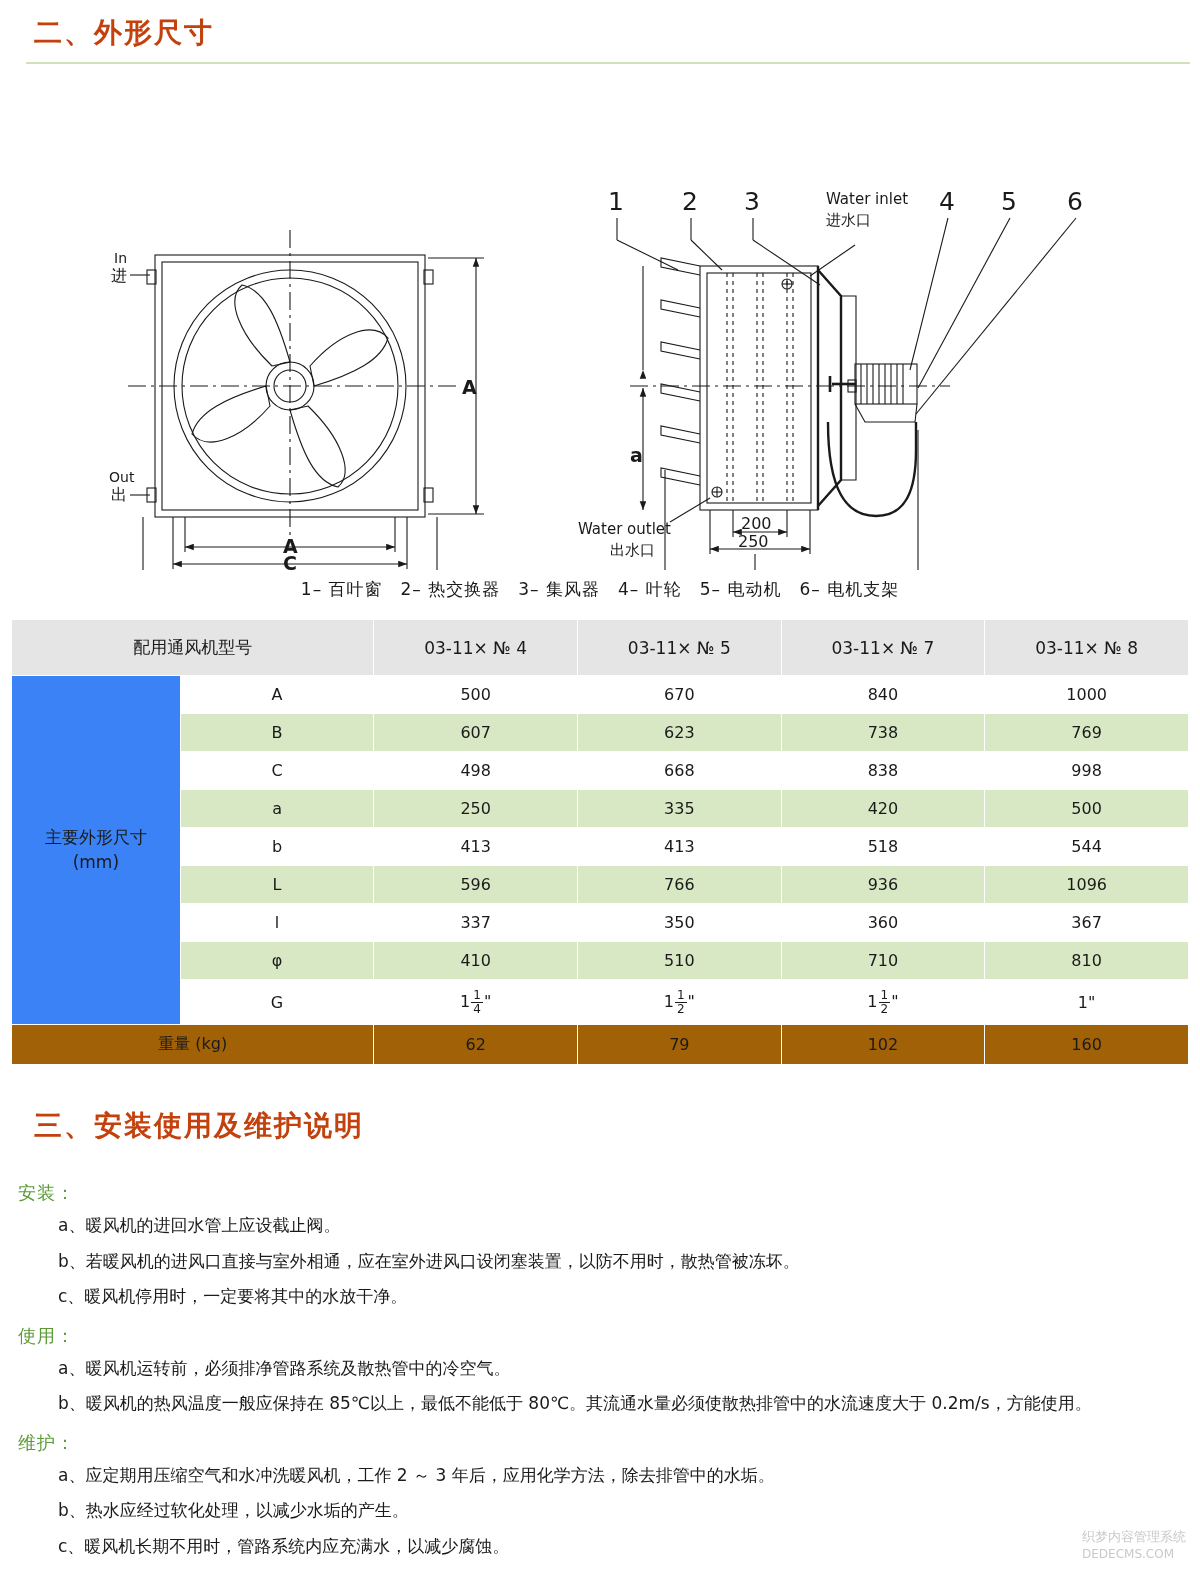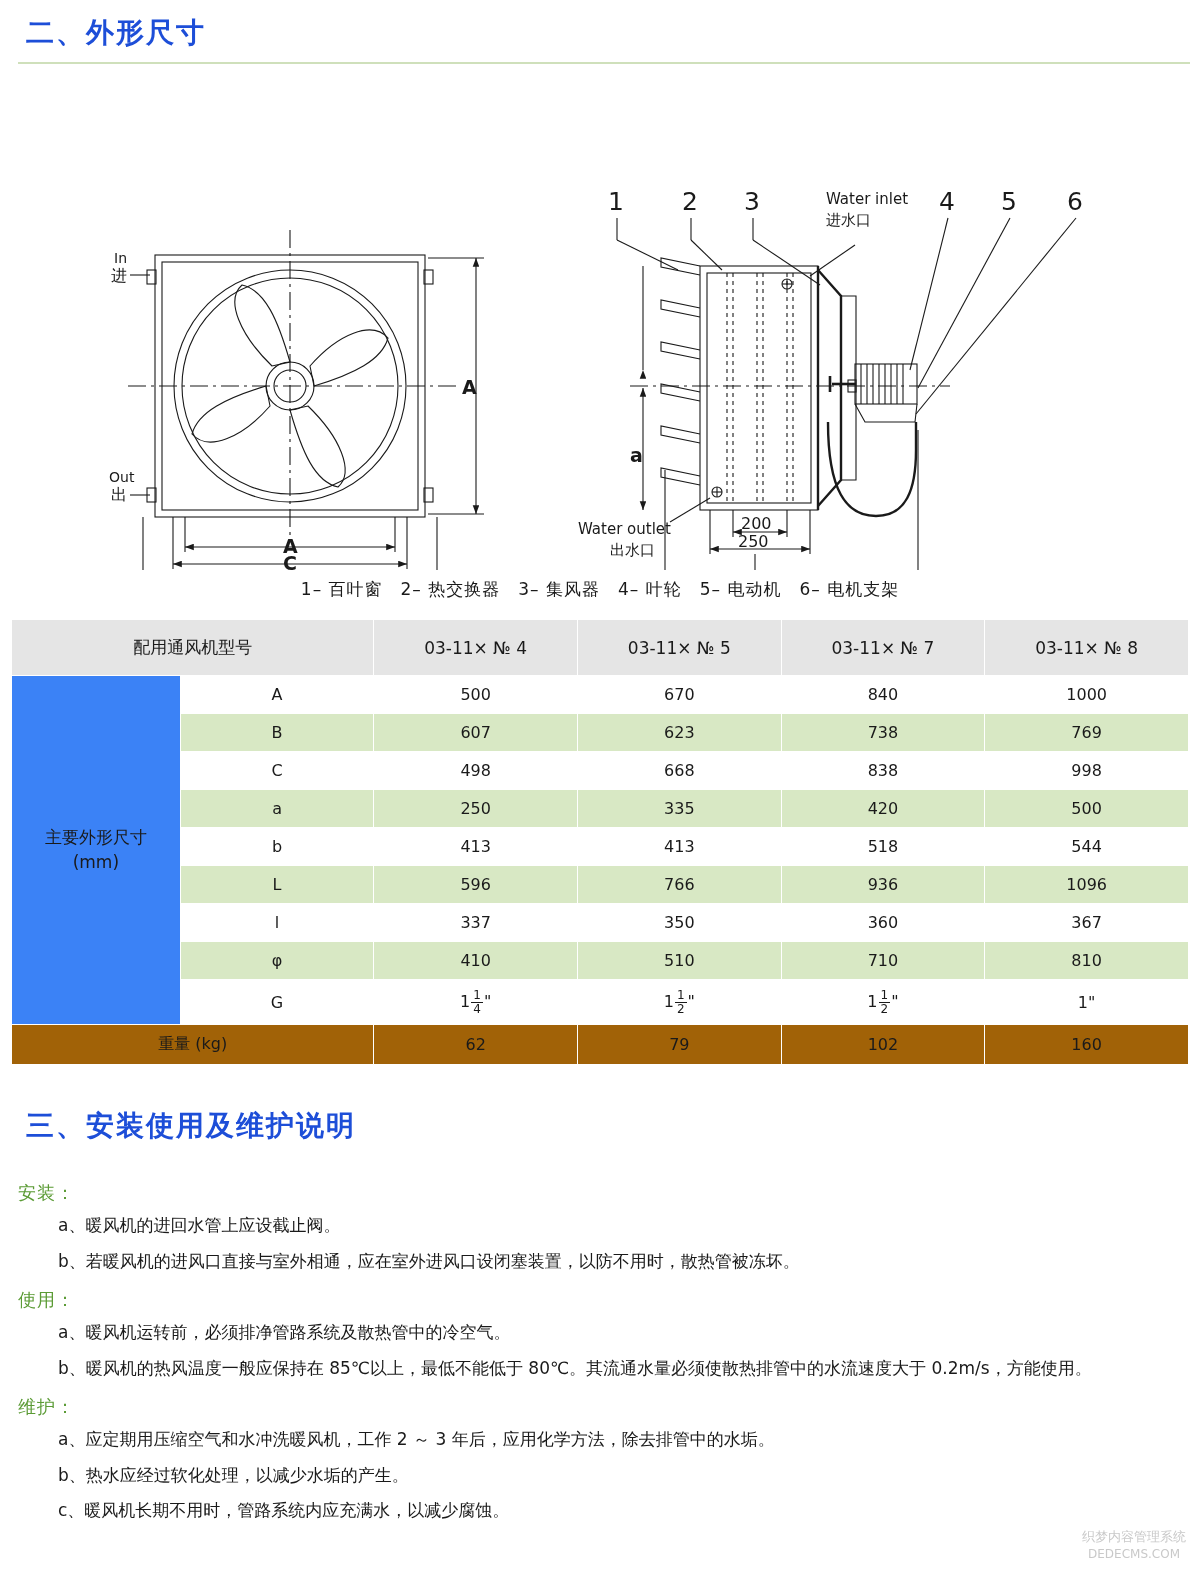--- a/index.html
+++ b/index.html
@@ -18,27 +18,27 @@
   .page {
     position: relative;
     width: 1200px;
     height: 1571px;
     box-sizing: border-box;
     padding: 0 10px;
   }
 
   
   .section-head {
-    color: #1d4ed8;
+    color: #c2410c;
     font-size: 28px;
     font-weight: bold;
     letter-spacing: 2px;
     padding: 14px 0 10px 8px;
     border-bottom: 2px solid #cfe0bb;
-    margin: 0 0 6px 8px;
+    margin: 0 0 6px 16px;
   }
   .section-head.no-rule {
     border-bottom: none;
   }
 
   
   .diagram-wrap {
     position: relative;
     height: 500px;
     width: 100%;
@@ -110,21 +110,21 @@
     margin: 0 0 10px 44px;
     line-height: 1.5;
     color: #1a1a1a;
   }
 
   
   .footer-mark {
     position: absolute;
     right: 14px;
     bottom: 8px;
-    text-align: center;
+    text-align: left;
     color: #c9c9c9;
     font-size: 12px;
     line-height: 1.4;
   }
   .footer-mark .big { font-size: 13px; }
 </style>
 </head>
 <body>
 
 <div class="page">
@@ -388,20 +388,21 @@
     </tr>
   </tbody>
     </table>
 
   <div class="section-head no-rule" style="margin-top:28px;">三、安装使用及维护说明</div>
 
   <div class="instr">
     <div class="sub-head">安装：</div>
     <p class="bullet">a、暖风机的进回水管上应设截止阀。</p>
     <p class="bullet">b、若暖风机的进风口直接与室外相通，应在室外进风口设闭塞装置，以防不用时，散热管被冻坏。</p>
+    <p class="bullet">c、暖风机停用时，一定要将其中的水放干净。</p>
 
     <div class="sub-head">使用：</div>
     <p class="bullet">a、暖风机运转前，必须排净管路系统及散热管中的冷空气。</p>
     <p class="bullet">b、暖风机的热风温度一般应保持在 85℃以上，最低不能低于 80℃。其流通水量必须使散热排管中的水流速度大于 0.2m/s，方能使用。</p>
 
     <div class="sub-head">维护：</div>
     <p class="bullet">a、应定期用压缩空气和水冲洗暖风机，工作 2 ～ 3 年后，应用化学方法，除去排管中的水垢。</p>
     <p class="bullet">b、热水应经过软化处理，以减少水垢的产生。</p>
     <p class="bullet">c、暖风机长期不用时，管路系统内应充满水，以减少腐蚀。</p>
   </div>

